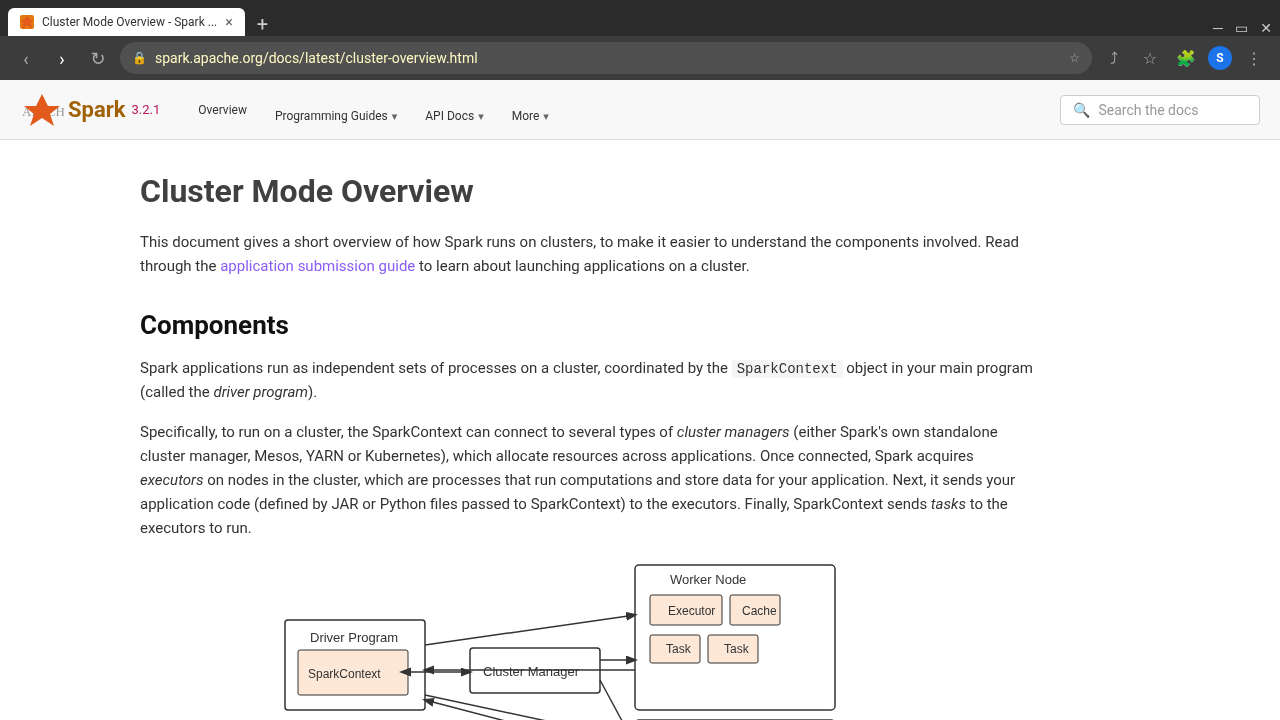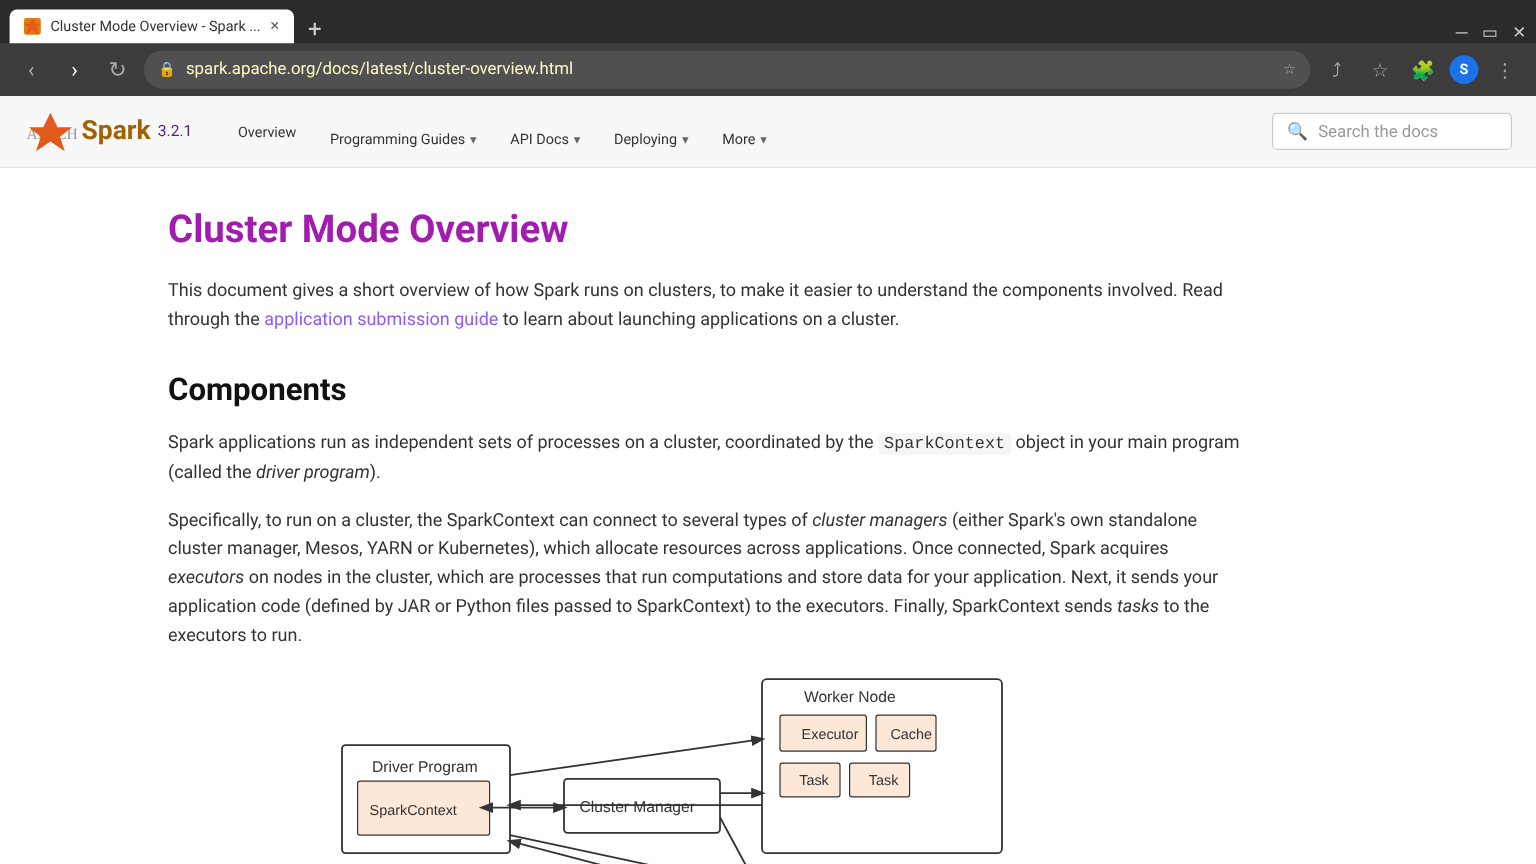--- a/index.html
+++ b/index.html
@@ -29,32 +29,32 @@
 
     
     .page-content { background: #fff; width: 1280px; overflow: hidden; }
 
     
     .navbar { background: #f8f8f8; border-bottom: 1px solid #e0e0e0; height: 60px; display: flex; align-items: center; padding: 0 20px; gap: 0; position: relative; }
     .navbar-brand { display: flex; align-items: center; gap: 6px; margin-right: 24px; text-decoration: none; }
     .spark-logo { display: flex; align-items: center; gap: 4px; }
     .spark-logo-icon { width: 44px; height: 44px; position: relative; }
     .spark-logo-text { font-size: 22px; font-weight: bold; color: #a16207; }
-    .spark-version { font-size: 13px; color: #4c1d95; margin-left: 2px; }
+    .spark-version { font-size: 13px; color: #be185d; margin-left: 2px; }
     .navbar-nav { display: flex; align-items: center; gap: 0; flex: 1; }
     .nav-link { padding: 0 14px; height: 60px; display: flex; align-items: center; font-size: 12px; color: #333; text-decoration: none; cursor: pointer; }
     .nav-link-dropdown { display: flex; align-items: center; gap: 4px; margin-top: 13px; }
     .nav-link-dropdown::after { content: '▾'; font-size: 11px; color: #666; }
     .navbar-search { margin-left: auto; }
     .search-box { border: 1px solid #ccc; border-radius: 4px; padding: 6px 12px; font-size: 14px; color: #999; width: 200px; display: flex; align-items: center; gap: 8px; cursor: text; background: #fff; }
     .search-icon-char { color: #888; font-size: 14px; }
 
     
     .main-content { padding: 32px 60px 40px 140px; max-width: 1100px; }
-    h1 { font-size: 32px; font-weight: bold; color: #a21caf; margin-bottom: 20px; }
+    h1 { font-size: 32px; font-weight: bold; color: #404040; margin-bottom: 20px; }
     h2 { font-size: 26px; font-weight: bold; color: #111; margin-bottom: 16px; margin-top: 32px; }
     p { line-height: 1.6; margin-bottom: 16px; color: #333; font-size: 15px; }
     a { color: #8b5cf6; text-decoration: none; }
     code { background: #f5f5f5; padding: 1px 5px; border-radius: 3px; font-family: 'Courier New', monospace; font-size: 14px; color: #333; }
     em { font-style: italic; }
 
     
     .diagram-container { display: flex; justify-content: center; margin-top: 20px; }
   </style>
 </head>
@@ -113,21 +113,20 @@
         </div>
         <span class="spark-logo-text">Spark</span>
         <span class="spark-version">3.2.1</span>
       </div>
     </div>
 
     <div class="navbar-nav">
       <a class="nav-link">Overview</a>
       <a class="nav-link nav-link-dropdown">Programming Guides</a>
       <a class="nav-link nav-link-dropdown">API Docs</a>
-      <a class="nav-link nav-link-dropdown">Deploying</a>
       <a class="nav-link nav-link-dropdown">More</a>
     </div>
 
     <div class="navbar-search">
       <div class="search-box">
         <span class="search-icon-char">🔍</span>
         <span style="color:#999; font-size:14px;">Search the docs</span>
       </div>
     </div>
   </nav>

